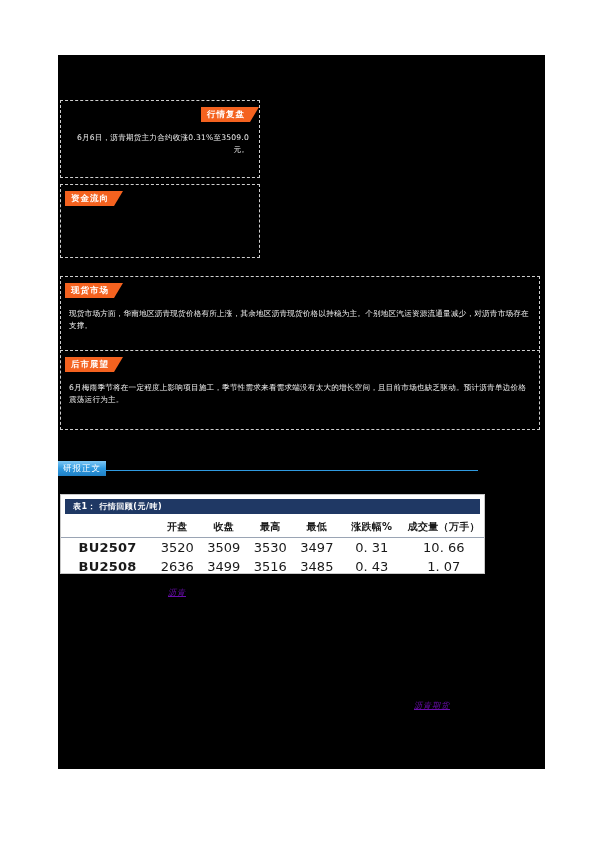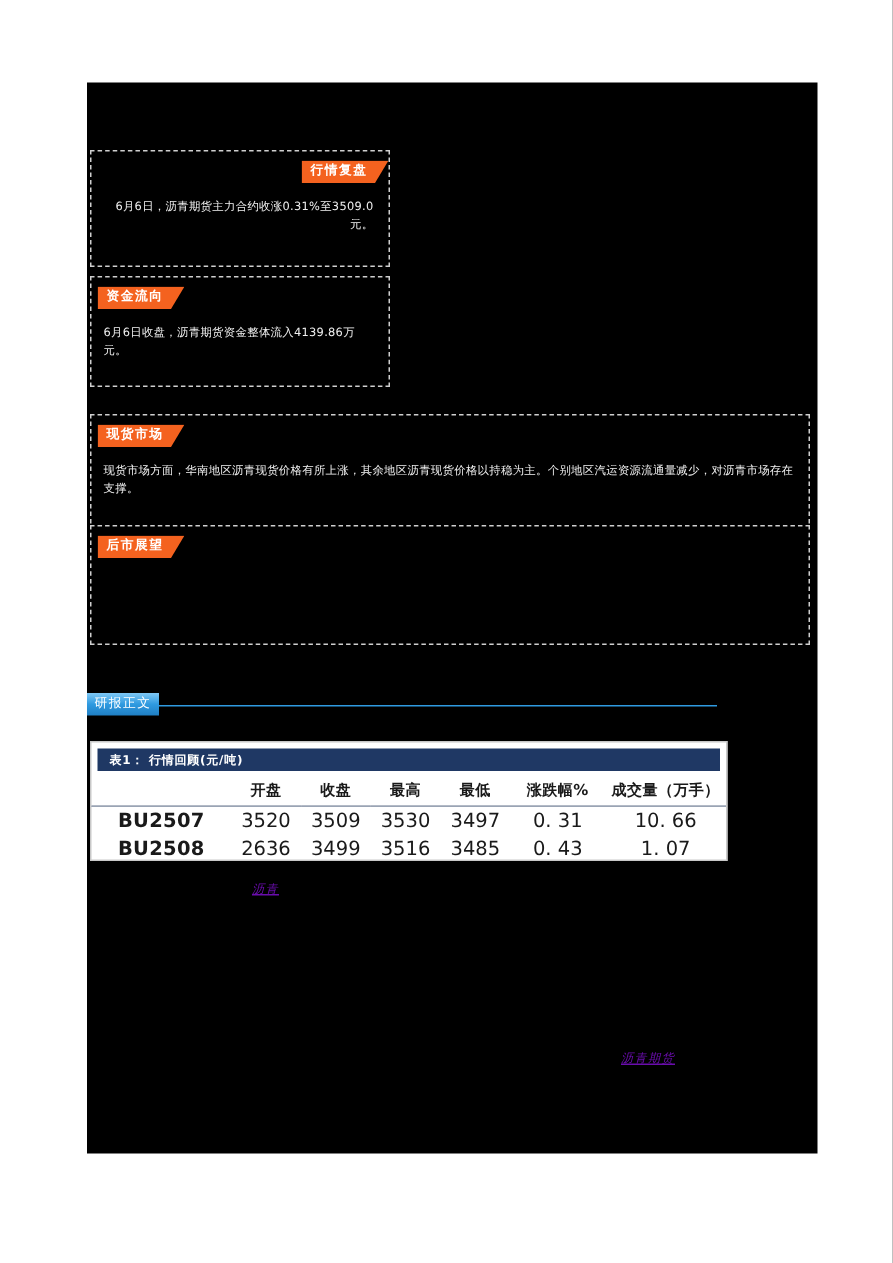--- a/index.html
+++ b/index.html
@@ -156,30 +156,30 @@
 
 <div class="page-canvas"></div>
 
 <div class="info-block" id="block-review">
   <div class="block-tag">行情复盘</div>
   <div class="block-body">6月6日，沥青期货主力合约收涨0.31%至3509.0元。</div>
 </div>
 
 <div class="info-block" id="block-capital">
   <div class="block-tag">资金流向</div>
-  <div class="block-body">6月6日收盘，沥青期货资金整体流入4139.86万元。</div>
 </div>
 
 <div class="info-block" id="block-spot">
   <div class="block-tag">现货市场</div>
   <div class="block-body">现货市场方面，华南地区沥青现货价格有所上涨，其余地区沥青现货价格以持稳为主。个别地区汽运资源流通量减少，对沥青市场存在支撑。</div>
 </div>
 
 <div class="info-block" id="block-outlook">
   <div class="block-tag">后市展望</div>
+  <div class="block-body">6月梅雨季节将在一定程度上影响项目施工，季节性需求来看需求端没有太大的增长空间，且目前市场也缺乏驱动。预计沥青单边价格震荡运行为主。</div>
 </div>
 
 <div class="section-header">
   <span class="badge">研报正文</span>
   <div class="rule"></div>
 </div>
 
 <div class="table-panel">
   <div class="table-title">表1：  行情回顾(元/吨)</div>
   <table class="quote-table">

